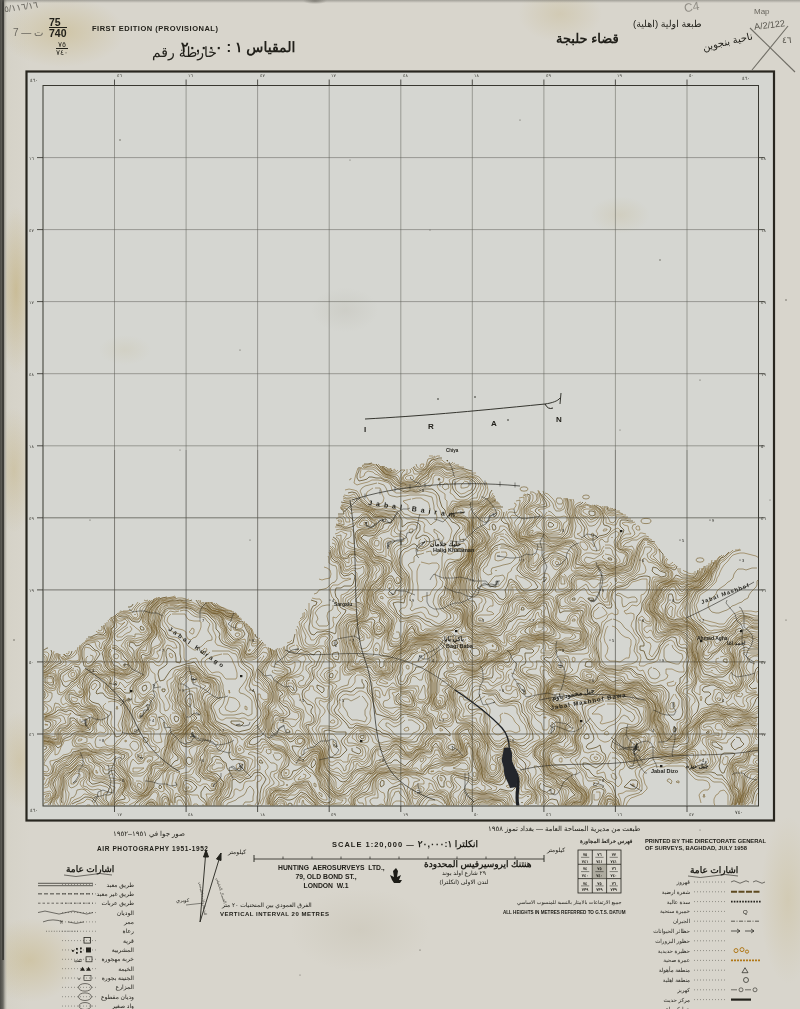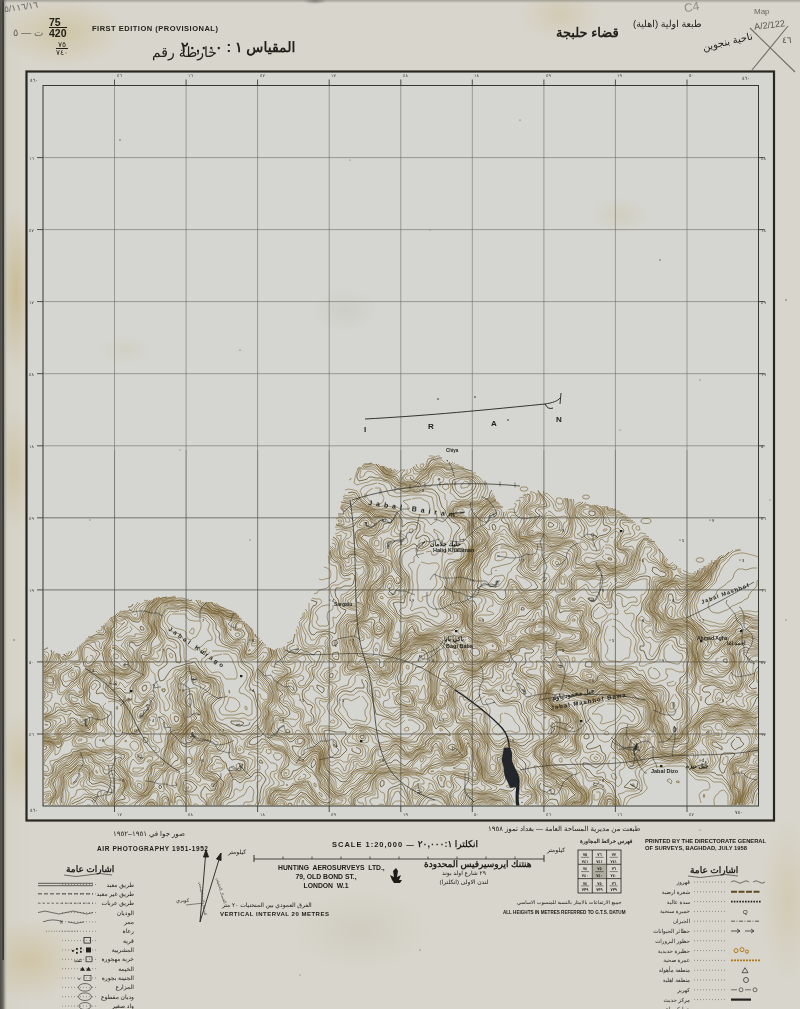--- a/index.html
+++ b/index.html
@@ -22,27 +22,27 @@
 <div style="position:absolute;left:27px;top:72px;width:746px;height:748px;background:#d5d6d1;"></div>
 <div style="position:absolute;left:0;top:0;width:7px;height:1009px;background:linear-gradient(90deg,#4c4b46 0,#6b6a63 3px,#b5b2a8 5px,rgba(216,213,204,0) 7px);"></div>
 <div style="position:absolute;left:2px;top:0;width:2px;height:960px;background:#3f3e39;"></div>
 <div style="position:absolute;left:0;top:0;width:800px;height:3px;background:linear-gradient(180deg,rgba(95,94,88,.45),rgba(95,94,88,0));"></div>
 <div style="position:absolute;left:300px;top:0;width:30px;height:6px;background:radial-gradient(15px 4px at 15px 1px,rgba(80,78,70,.5),rgba(80,78,70,0) 80%);"></div>
 <div style="position:absolute;left:580px;top:190px;width:80px;height:50px;background:radial-gradient(40px 25px at 40px 25px,rgba(180,155,80,.13),rgba(180,155,80,0) 75%);"></div>
 <div style="position:absolute;left:300px;top:280px;width:90px;height:60px;background:radial-gradient(45px 30px at 45px 30px,rgba(140,135,115,.10),rgba(140,135,115,0) 75%);"></div>
 <div style="position:absolute;left:90px;top:330px;width:70px;height:40px;background:radial-gradient(35px 20px at 35px 20px,rgba(180,160,90,.10),rgba(180,160,90,0) 75%);"></div>
 
 <div class="t hw" style="left:4px;top:2px;font-size:9px;transform:rotate(-8deg);">٥/١١٦/١٦</div>
-<div class="t" style="left:49px;top:17px;font-size:10.5px;font-weight:bold;text-align:left;line-height:10px;">75<div style="border-top:1.2px solid #21201a;">420</div></div>
-<div class="t hw" style="left:13px;top:27px;font-size:10px;">ت — ٥</div>
+<div class="t" style="left:49px;top:17px;font-size:10.5px;font-weight:bold;text-align:left;line-height:10px;">75<div style="border-top:1.2px solid #21201a;">740</div></div>
+<div class="t hw" style="left:13px;top:27px;font-size:10px;">ت — 7</div>
 <div class="t" style="left:56px;top:41px;font-size:7.5px;text-align:center;line-height:7px;">٧٥<div style="border-top:1px solid #21201a;">٧٤٠</div></div>
 <div class="t" style="left:92px;top:24px;font-size:7.5px;font-weight:bold;letter-spacing:0.5px;">FIRST EDITION (PROVISIONAL)</div>
 <div class="t" style="left:107px;top:44px;font-size:14px;letter-spacing:1px;margin-left:45px;">خارطة رقم</div>
 <div class="t" style="left:181px;top:39px;font-size:14px;letter-spacing:1px;font-weight:bold;">المقياس ١ : ٢٠,٠٠٠</div>
-<div class="t" style="left:556px;top:25px;font-size:13px;font-weight:bold;">قضاء حلبجة</div>
+<div class="t" style="left:556px;top:31px;font-size:13px;font-weight:bold;">قضاء حلبجة</div>
 <div class="t" style="left:633px;top:18px;font-size:9.5px;">طبعة اولية (اهلية)</div>
 <div class="t" style="left:702px;top:36px;font-size:10px;transform:rotate(-13deg);">ناحية بنجوين</div>
 <div class="t hw" style="left:684px;top:0px;font-size:12px;transform:rotate(-9deg);color:#908d85;">C4</div>
 <div class="t hw" style="left:754px;top:7px;font-size:8px;">Map</div>
 <div class="t hw" style="left:754px;top:20px;font-size:9px;transform:rotate(-7deg);color:#55534b;">A/2/122</div>
 <div class="t hw" style="left:782px;top:35px;font-size:9px;color:#55534b;">٤٦</div>
 
 <div class="t" style="left:113px;top:830px;font-size:7px;">صور جوا في ١٩٥١–١٩٥٢</div>
 <div class="t" style="left:97px;top:845px;font-size:6.5px;font-weight:bold;letter-spacing:0.6px;">AIR PHOTOGRAPHY 1951-1952</div>
 <div class="t" style="left:332px;top:839px;font-size:7.5px;font-weight:bold;letter-spacing:1px;">SCALE 1:20,000 — <span style="font-size:9px;">انكلترا ٢٠,٠٠٠:١</span></div>

